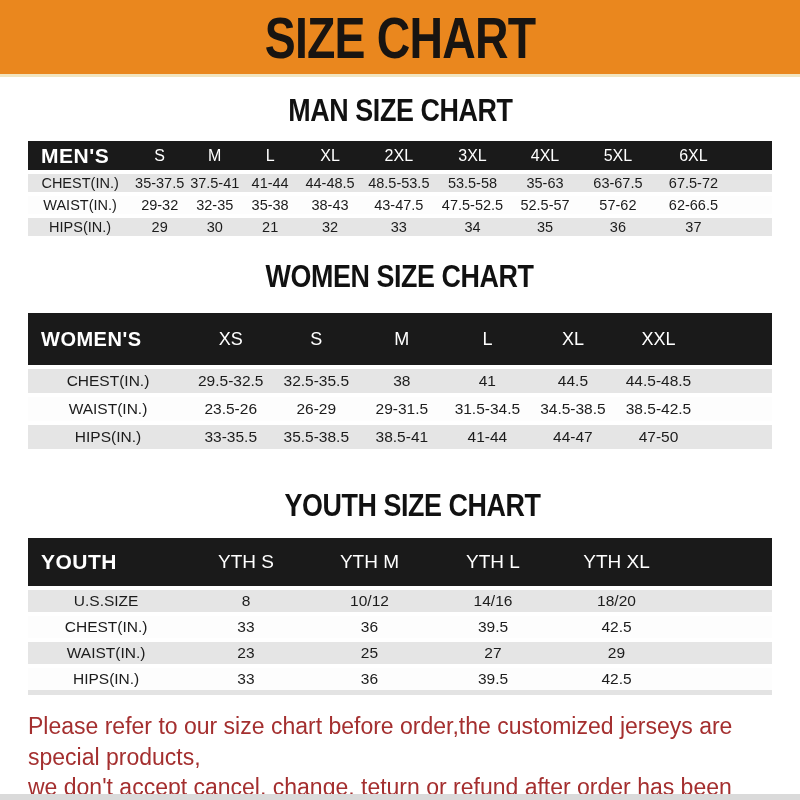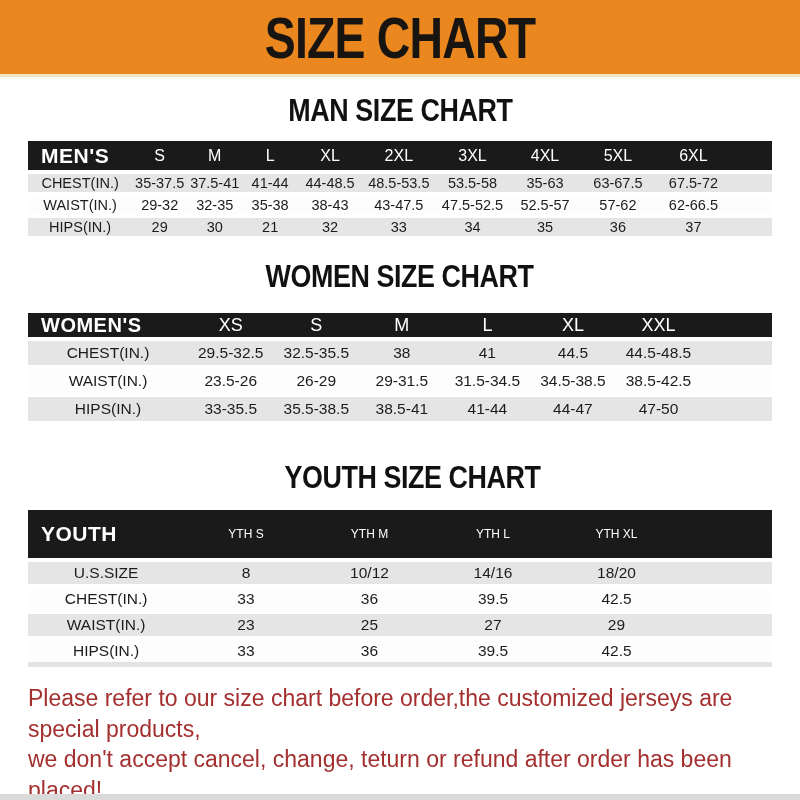--- a/index.html
+++ b/index.html
@@ -74,22 +74,22 @@
     white-space: nowrap;
   }
   table.size-table thead th.corner {
     text-align: left;
     padding-left: 13px;
     font-weight: 700;
     letter-spacing: 0.5px;
     white-space: nowrap;
   }
   .t-men   thead th { height: 29px; font-size: 16px; }
-  .t-women thead th { height: 24px; font-size: 18px; }
-  .t-youth thead th { height: 48px; font-size: 12px; }
+  .t-women thead th { height: 52px; font-size: 18px; }
+  .t-youth thead th { height: 48px; font-size: 19px; }
   .t-men   thead th.corner { font-size: 21px; }
   .t-women thead th.corner { font-size: 20px; }
   .t-youth thead th.corner { font-size: 21px; letter-spacing: 1px; }
 
   table.size-table tbody th,
   table.size-table tbody td {
     border-top: 4px solid #ffffff;
     text-align: center;
     vertical-align: middle;
     font-weight: 400;

